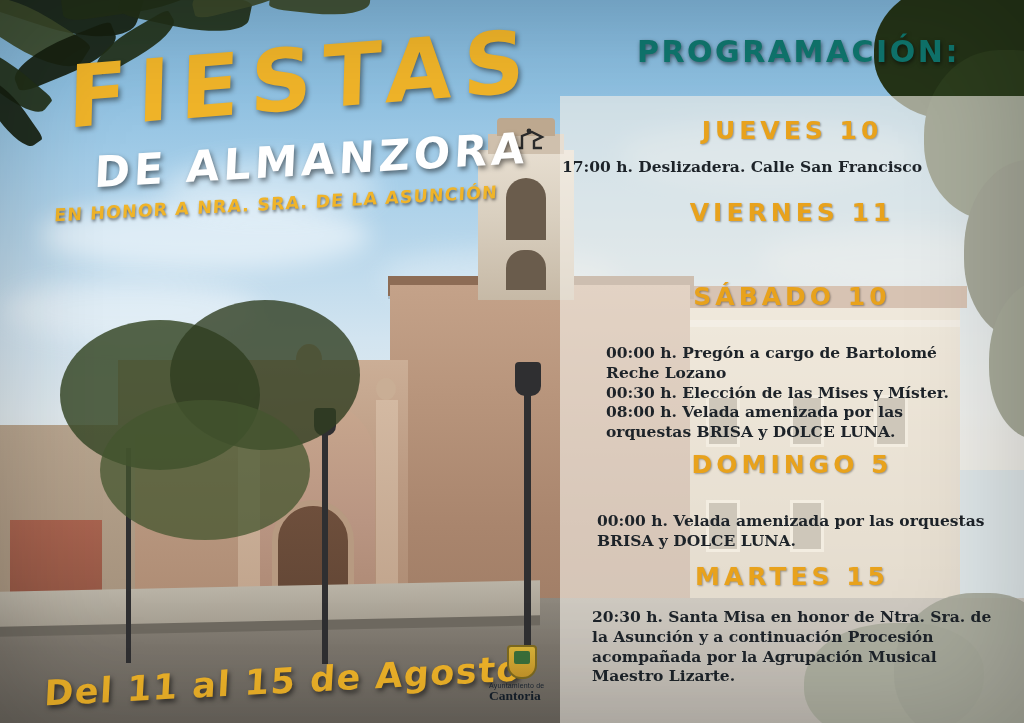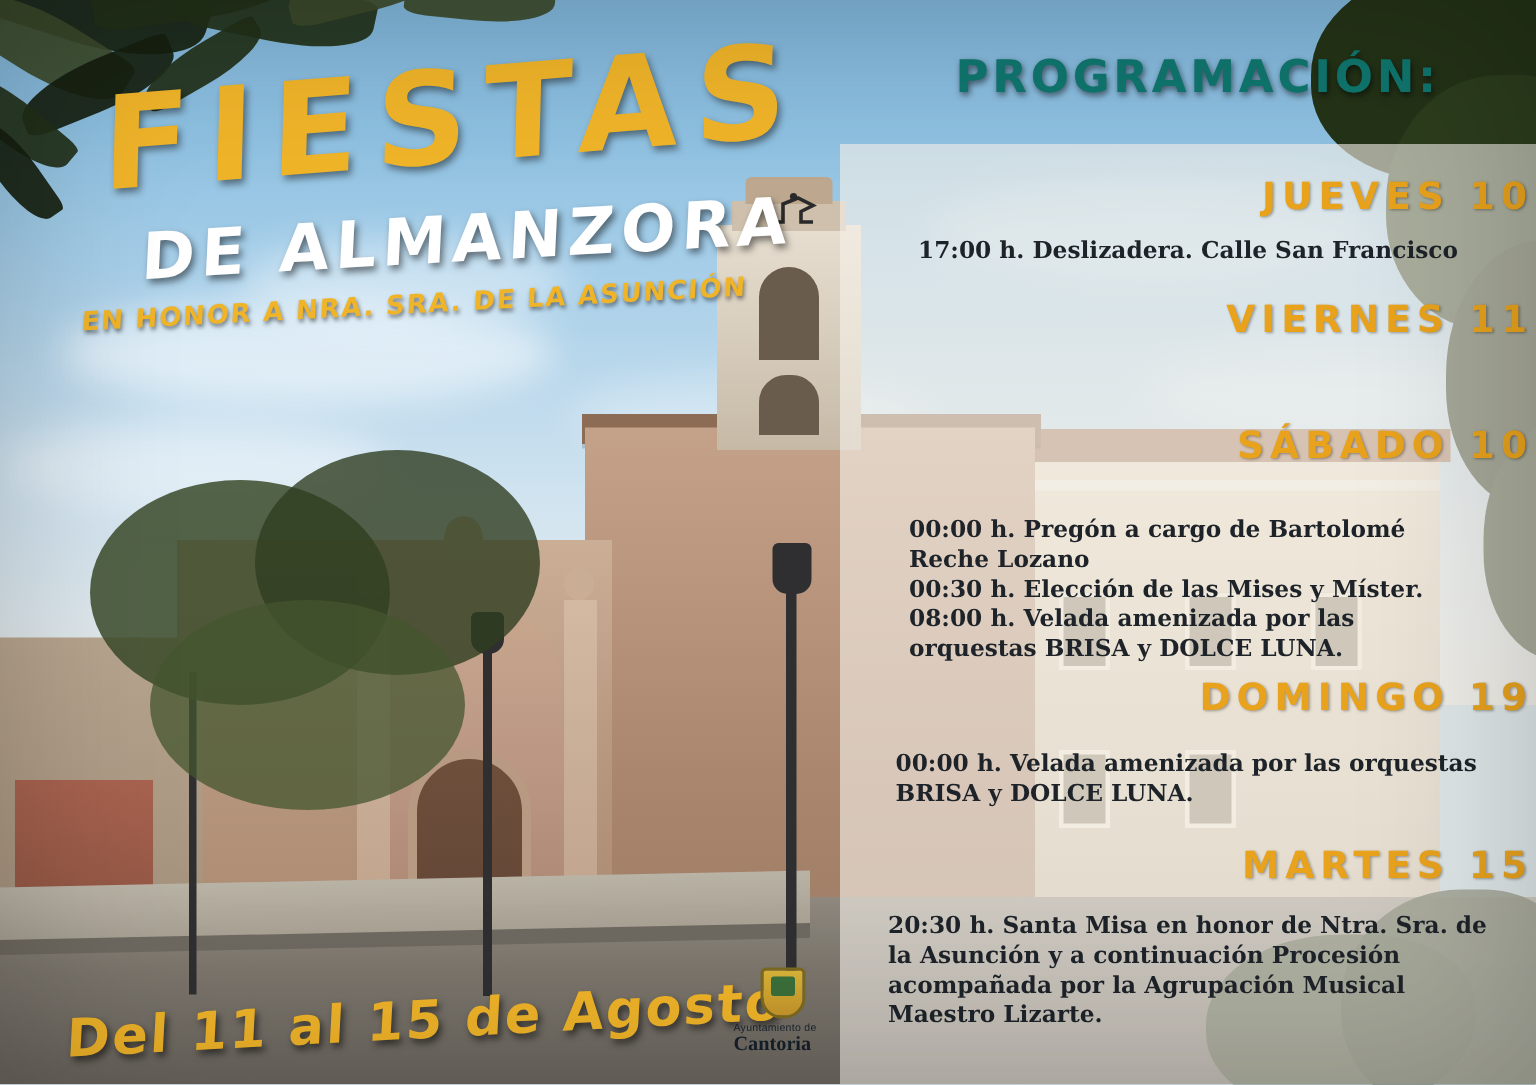--- a/index.html
+++ b/index.html
@@ -226,32 +226,32 @@
     text-shadow: 1px 2px 4px rgba(0,0,0,0.55);
     white-space: nowrap;
   }
   .day-head {
     font-family: "DejaVu Sans", sans-serif;
     font-weight: 700;
     font-size: 25px;
     letter-spacing: 4px;
     color: #e8a21c;
     text-shadow: 1px 1px 2px rgba(0,0,0,0.35);
-    text-align: right;
+    text-align: center;
     white-space: nowrap;
   }
   .day-lines {
     font-family: "DejaVu Serif", serif;
     font-weight: 700;
     font-size: 15.5px;
     line-height: 1.28;
     color: #1d2329;
     text-align: left;
   }
-  .day-lines.center { text-align: center; }
+  .day-lines.center { }
   .day-block { position: absolute; left: 562px; width: 460px; }
 
   
   .crest {
     position: absolute; left: 489px; bottom: 6px; width: 66px; height: 72px;
     text-align: left;
   }
   .crest-shield {
     width: 30px; height: 34px; margin: 0 auto;
     background: linear-gradient(180deg,#d9b43a 0%, #c6962a 100%);
@@ -391,22 +391,22 @@
   <div class="day-block" style="top:282px;">
     <div class="day-head">SÁBADO 10</div>
     <div style="margin-top:32px; padding-left:10px; width:392px; margin-left:auto; margin-right:auto;">
       <div class="day-lines">00:00 h. Pregón a cargo de Bartolomé Reche Lozano</div>
       <div class="day-lines">00:30 h. Elección de las Mises y Míster.</div>
       <div class="day-lines">08:00 h. Velada amenizada por las orquestas BRISA y DOLCE LUNA.</div>
     </div>
   </div>
 
   <div class="day-block" style="top:450px;">
-    <div class="day-head">DOMINGO 19</div>
-    <div style="margin-top:20px; width:390px; margin-left:auto; margin-right:auto;">
+    <div class="day-head">DOMINGO 5</div>
+    <div style="margin-top:32px; width:390px; margin-left:auto; margin-right:auto;">
       <div class="day-lines">00:00 h. Velada amenizada por las orquestas BRISA y DOLCE LUNA.</div>
     </div>
   </div>
 
   <div class="day-block" style="top:562px;">
     <div class="day-head">MARTES 15</div>
     <div style="margin-top:16px; width:400px; margin-left:auto; margin-right:auto;">
       <div class="day-lines">20:30 h. Santa Misa en honor de Ntra. Sra. de la Asunción y a continuación Procesión acompañada por la Agrupación Musical Maestro Lizarte.</div>
     </div>
   </div>

